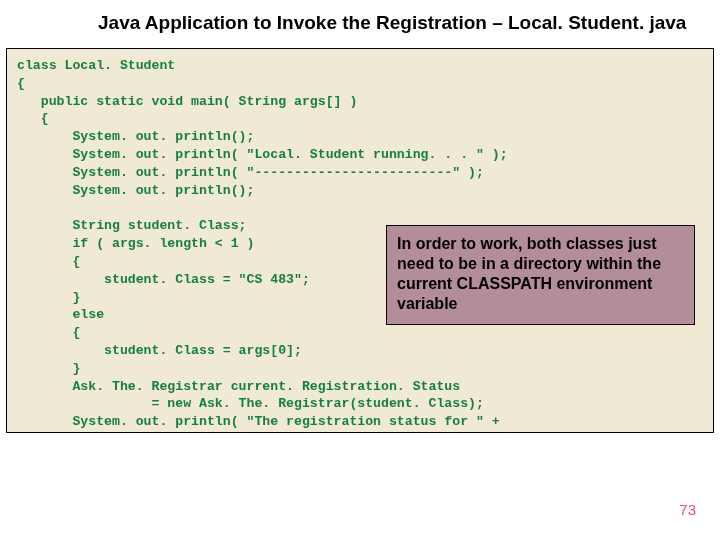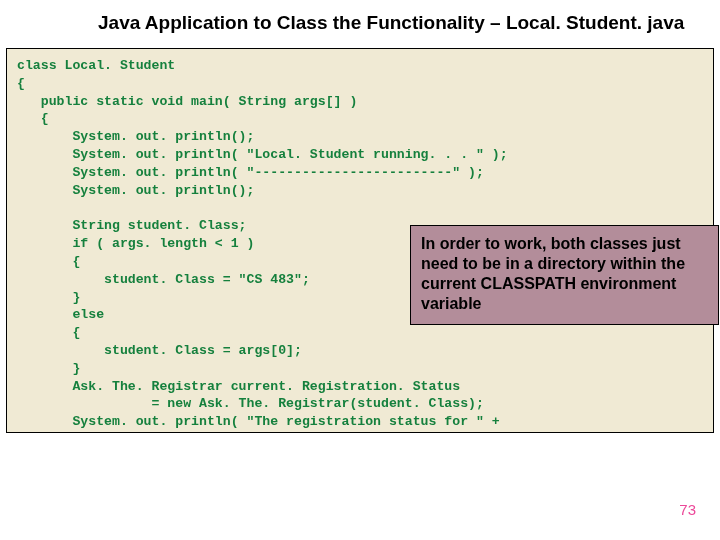--- a/index.html
+++ b/index.html
@@ -36,21 +36,21 @@
     font-family: "Courier New", Courier, monospace;
     font-size: 13.2px;
     font-weight: bold;
     line-height: 1.35;
     white-space: pre;
     color: #15803d;
     overflow: hidden;
   }
   .callout {
     position: absolute;
-    left: 410px;
+    left: 386px;
     top: 225px;
     width: 309px;
     height: 100px;
     background: #b38d9a;
     border: 1px solid #000;
     box-sizing: border-box;
     padding: 8px 10px;
     font-family: Arial, Helvetica, sans-serif;
     font-size: 16px;
     font-weight: bold;
@@ -66,21 +66,21 @@
     font-size: 15px;
     font-weight: normal;
     color: #ec4899;
   }
 </style>
 </head>
 <body>
 
 <div class="slide">
 
-  <div class="title">Java Application to Class the Functionality – Local. Student. java</div>
+  <div class="title">Java Application to Invoke the Registration – Local. Student. java</div>
 
   <div class="code-box">class Local. Student
 {
    public static void main( String args[] )
    {
        System. out. println();
        System. out. println( "Local. Student running. . . " );
        System. out. println( "-------------------------" );
        System. out. println();
 

